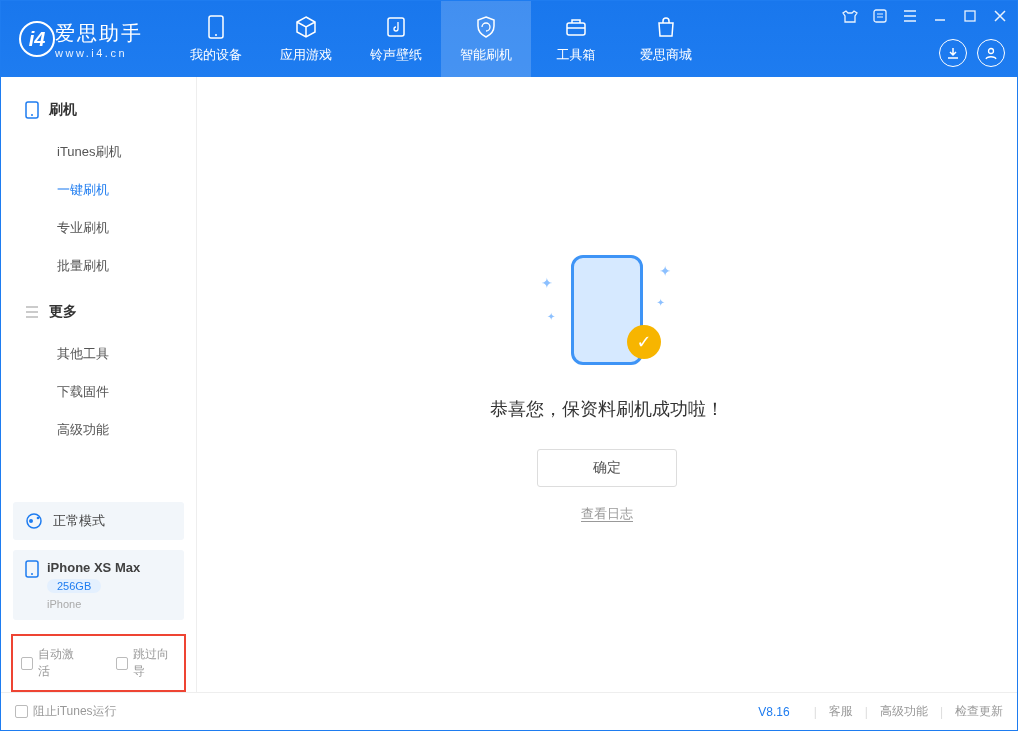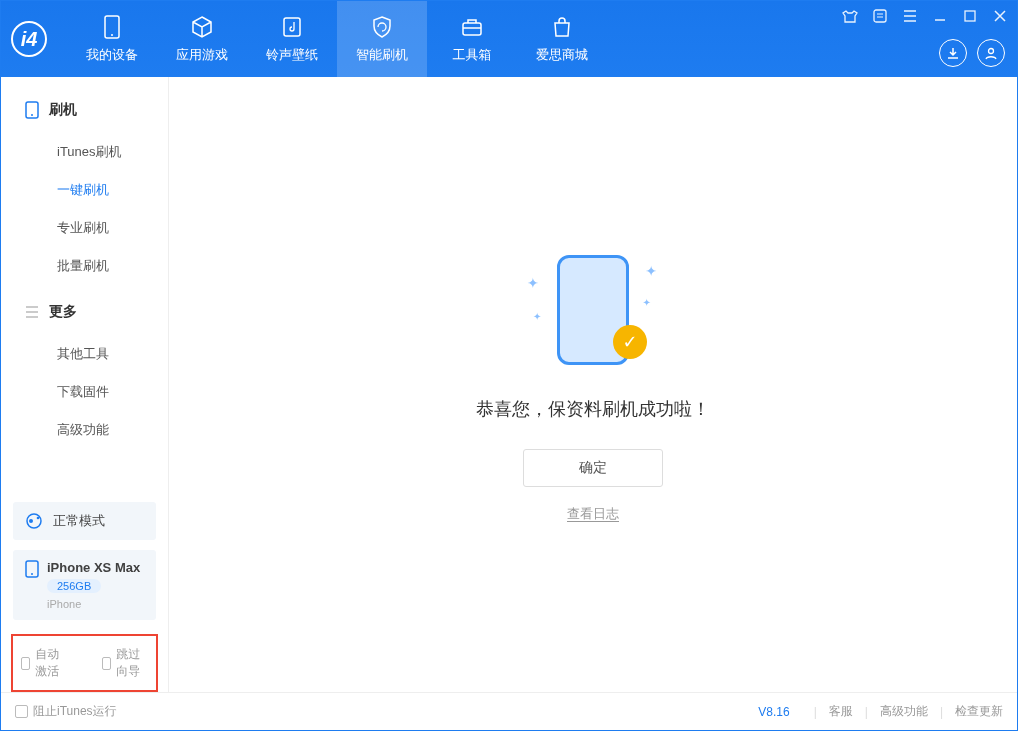--- a/index.html
+++ b/index.html
@@ -1,35 +1,35 @@
 <!DOCTYPE html>
 <html><head>
 <meta charset="utf-8">
 <style>
 * { margin: 0; padding: 0; box-sizing: border-box; font-family: "Microsoft YaHei", Arial, sans-serif; }
 body { background: #fff; width: 1018px; height: 731px; border: 1px solid #1e7cf0; overflow: hidden; }
 
 .titlebar { height: 76px; background: linear-gradient(to bottom, #1977ed, #1e7cf0); display: flex; align-items: center; color: #fff; position: relative; }
-.logo-block { display: flex; align-items: center; padding: 0 10px; gap: 0; }
+.logo-block { display: flex; align-items: center; padding: 0 18px; gap: 0; }
 .logo-circle { width: 36px; height: 36px; border: 2.5px solid #fff; border-radius: 50%; display: flex; align-items: center; justify-content: center; font-size: 20px; font-weight: bold; font-style: italic; }
 .logo-text .cn { font-size: 20px; letter-spacing: 2px; font-weight: 500; }
 .logo-text .url { font-size: 11px; letter-spacing: 2.5px; opacity: .9; }
 
 .nav { display: flex; height: 100%; margin-left: 10px; }
 .nav-item { width: 90px; display: flex; flex-direction: column; align-items: center; justify-content: center; gap: 6px; font-size: 13px; cursor: pointer; }
 .nav-item.active { background: rgba(255,255,255,.18); }
 .nav-icon { width: 26px; height: 26px; display: flex; align-items: center; justify-content: center; }
 
 .window-controls { position: absolute; right: 8px; top: 6px; display: flex; gap: 12px; align-items: center; }
 .window-controls .wc { width: 18px; height: 18px; display: flex; align-items: center; justify-content: center; cursor: pointer; opacity: .9; }
 .circle-icons { position: absolute; right: 12px; bottom: 10px; display: flex; gap: 10px; }
 .circ-btn { width: 28px; height: 28px; border: 1.5px solid #fff; border-radius: 50%; display: flex; align-items: center; justify-content: center; cursor: pointer; }
 
 .body-area { height: 615px; display: flex; }
-.sidebar { width: 168px; border-right: 1px solid #eee; padding-top: 18px; display: flex; flex-direction: column; }
+.sidebar { width: 196px; border-right: 1px solid #eee; padding-top: 18px; display: flex; flex-direction: column; }
 .group-header { display: flex; align-items: center; gap: 10px; padding: 6px 22px 6px 24px; color: #333; font-size: 14px; font-weight: 600; }
 .sub-items { padding: 8px 0 12px 0; }
 .sub-item { padding: 10px 0 10px 56px; font-size: 13px; color: #555; cursor: pointer; }
 .sub-item.active { color: #1e7cf0; }
 
 .device-zone { margin-top: auto; }
 .status-card { margin: 8px 12px 10px 12px; background: #f2f6fa; border-radius: 3px; padding: 10px 12px; display: flex; align-items: center; gap: 10px; font-size: 13px; color: #444; }
 .device-card { margin: 0 12px 14px 12px; background: #f2f6fa; border-radius: 3px; padding: 10px 12px; }
 .device-card .dname { font-size: 13px; color: #404040; font-weight: 600; }
 .badge { display: inline-block; background: #e4f0fe; color: #1e7cf0; font-size: 11px; border-radius: 10px; padding: 1px 10px; margin-top: 4px; }
@@ -53,20 +53,24 @@
 .statusbar .right { margin-left: auto; display: flex; align-items: center; }
 .statusbar .lnk { color: #999; cursor: pointer; }
 .statusbar .ver { color: #1e7cf0; margin-right: 12px; }
 </style>
 </head>
 <body>
 
 <div class="titlebar">
   <div class="logo-block">
     <div class="logo-circle">i4</div>
+    <div class="logo-text">
+      <div class="cn">爱思助手</div>
+      <div class="url">www.i4.cn</div>
+    </div>
   </div>
 
   <div class="nav">
     <div class="nav-item">
       <div class="nav-icon">
         <svg width="16" height="24" viewBox="0 0 16 24">
             <rect x="1" y="1" width="14" height="22" rx="2" fill="none" stroke="#fff" stroke-width="1.5"></rect>
             <circle cx="8" cy="20" r="1" fill="#fff"></circle>
           </svg>
       </div>

